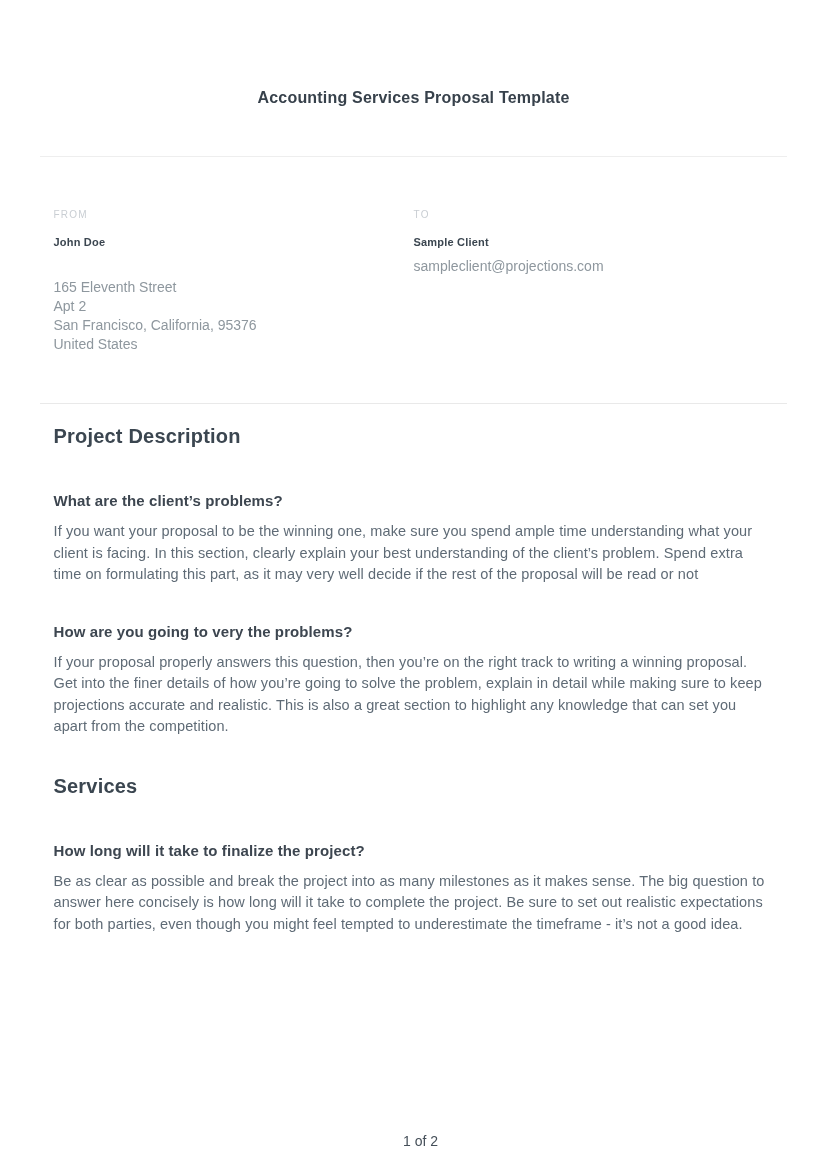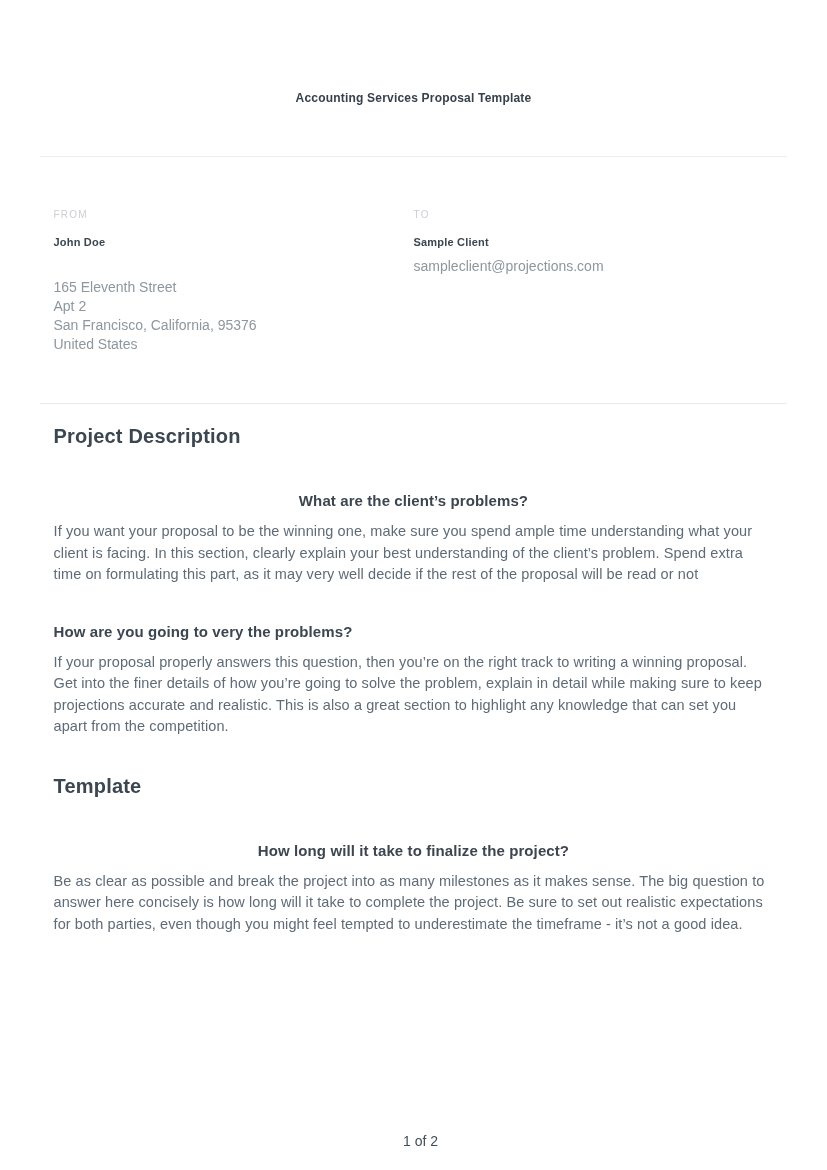--- a/index.html
+++ b/index.html
@@ -13,21 +13,21 @@
   .page {
     position: relative;
     width: 827px;
     height: 1170px;
     background: #ffffff;
     overflow: hidden;
   }
   .doc-title {
     padding-top: 88px;
     text-align: center;
-    font-size: 12px;
+    font-size: 16px;
     line-height: 20px;
     font-weight: 700;
     color: #37414b;
     letter-spacing: 0.2px;
   }
   .divider {
     height: 1px;
     background: #eeeeee;
     margin: 0 40px;
   }
@@ -75,21 +75,21 @@
     letter-spacing: 0.2px;
   }
   .section-heading.timeline { margin-top: 36px; }
   .subsection-question {
     font-size: 15px;
     line-height: 16px;
     font-weight: 700;
     color: #3d4650;
     letter-spacing: 0.1px;
   }
-  .q-gap-lg { margin-top: 45px; text-align: center; }
+  .q-gap-lg { margin-top: 45px; }
   .q-gap-md { margin-top: 38px; }
   .subsection-body {
     margin-top: 12px;
     font-size: 14.5px;
     line-height: 21.5px;
     color: #5f6b76;
     letter-spacing: 0.1px;
   }
   .page-footer {
     position: absolute;
@@ -142,21 +142,21 @@
       <h2 class="section-heading">Project Description</h2>
 
       <h3 class="subsection-question q-gap-lg">What are the client’s problems?</h3>
       <p class="subsection-body">If you want your proposal to be the winning one, make sure you spend ample time understanding what your client is facing. In this section, clearly explain your best understanding of the client’s problem. Spend extra time on formulating this part, as it may very well decide if the rest of the proposal will be read or not</p>
 
       <h3 class="subsection-question q-gap-md">How are you going to very the problems?</h3>
       <p class="subsection-body">If your proposal properly answers this question, then you’re on the right track to writing a winning proposal. Get into the finer details of how you’re going to solve the problem, explain in detail while making sure to keep projections accurate and realistic. This is also a great section to highlight any knowledge that can set you apart from the competition.</p>
     </section>
 
     <section>
-      <h2 class="section-heading timeline">Template</h2>
+      <h2 class="section-heading timeline">Services</h2>
 
       <h3 class="subsection-question q-gap-lg">How long will it take to finalize the project?</h3>
       <p class="subsection-body">Be as clear as possible and break the project into as many milestones as it makes sense. The big question to answer here concisely is how long will it take to complete the project. Be sure to set out realistic expectations for both parties, even though you might feel tempted to underestimate the timeframe - it’s not a good idea.</p>
     </section>
 
   </div>
 
   <div class="page-footer">1 of 2</div>
 
 </div>

